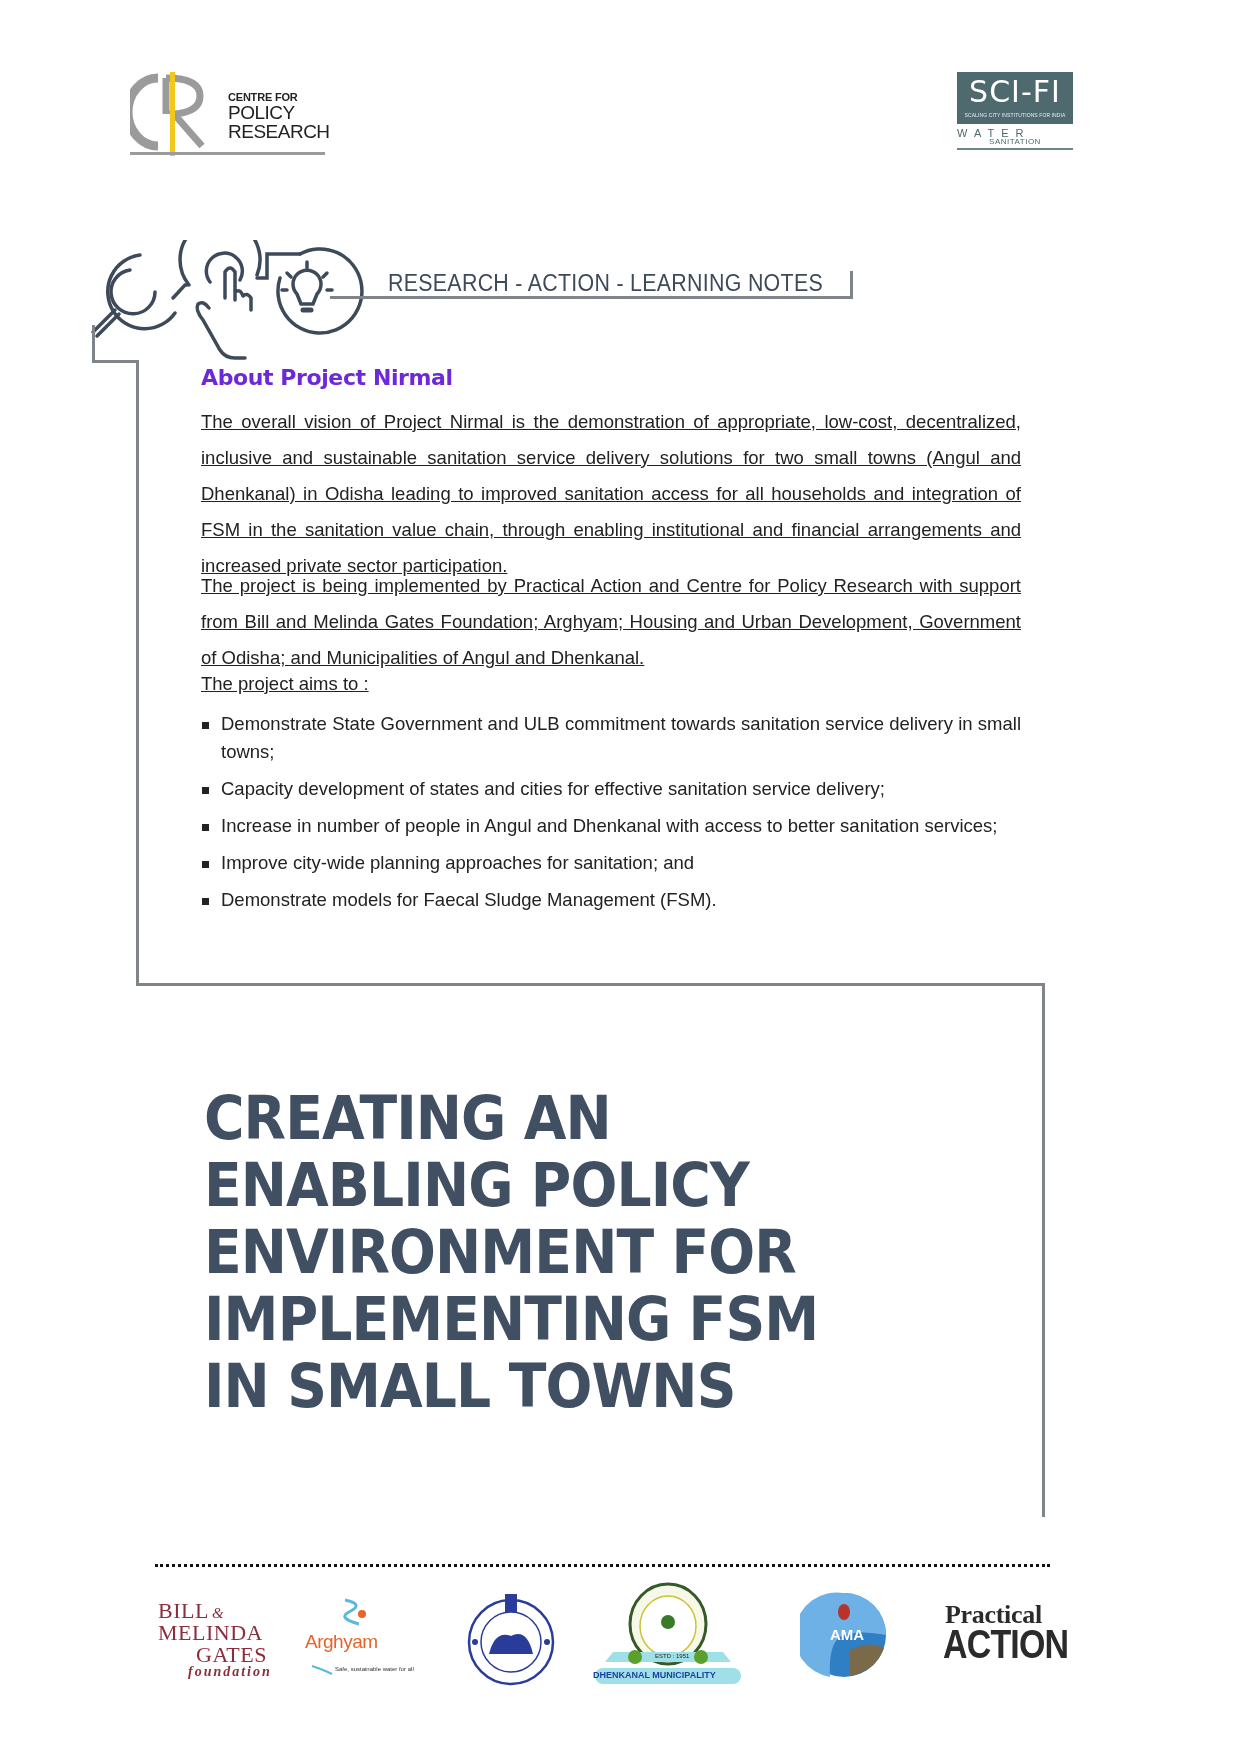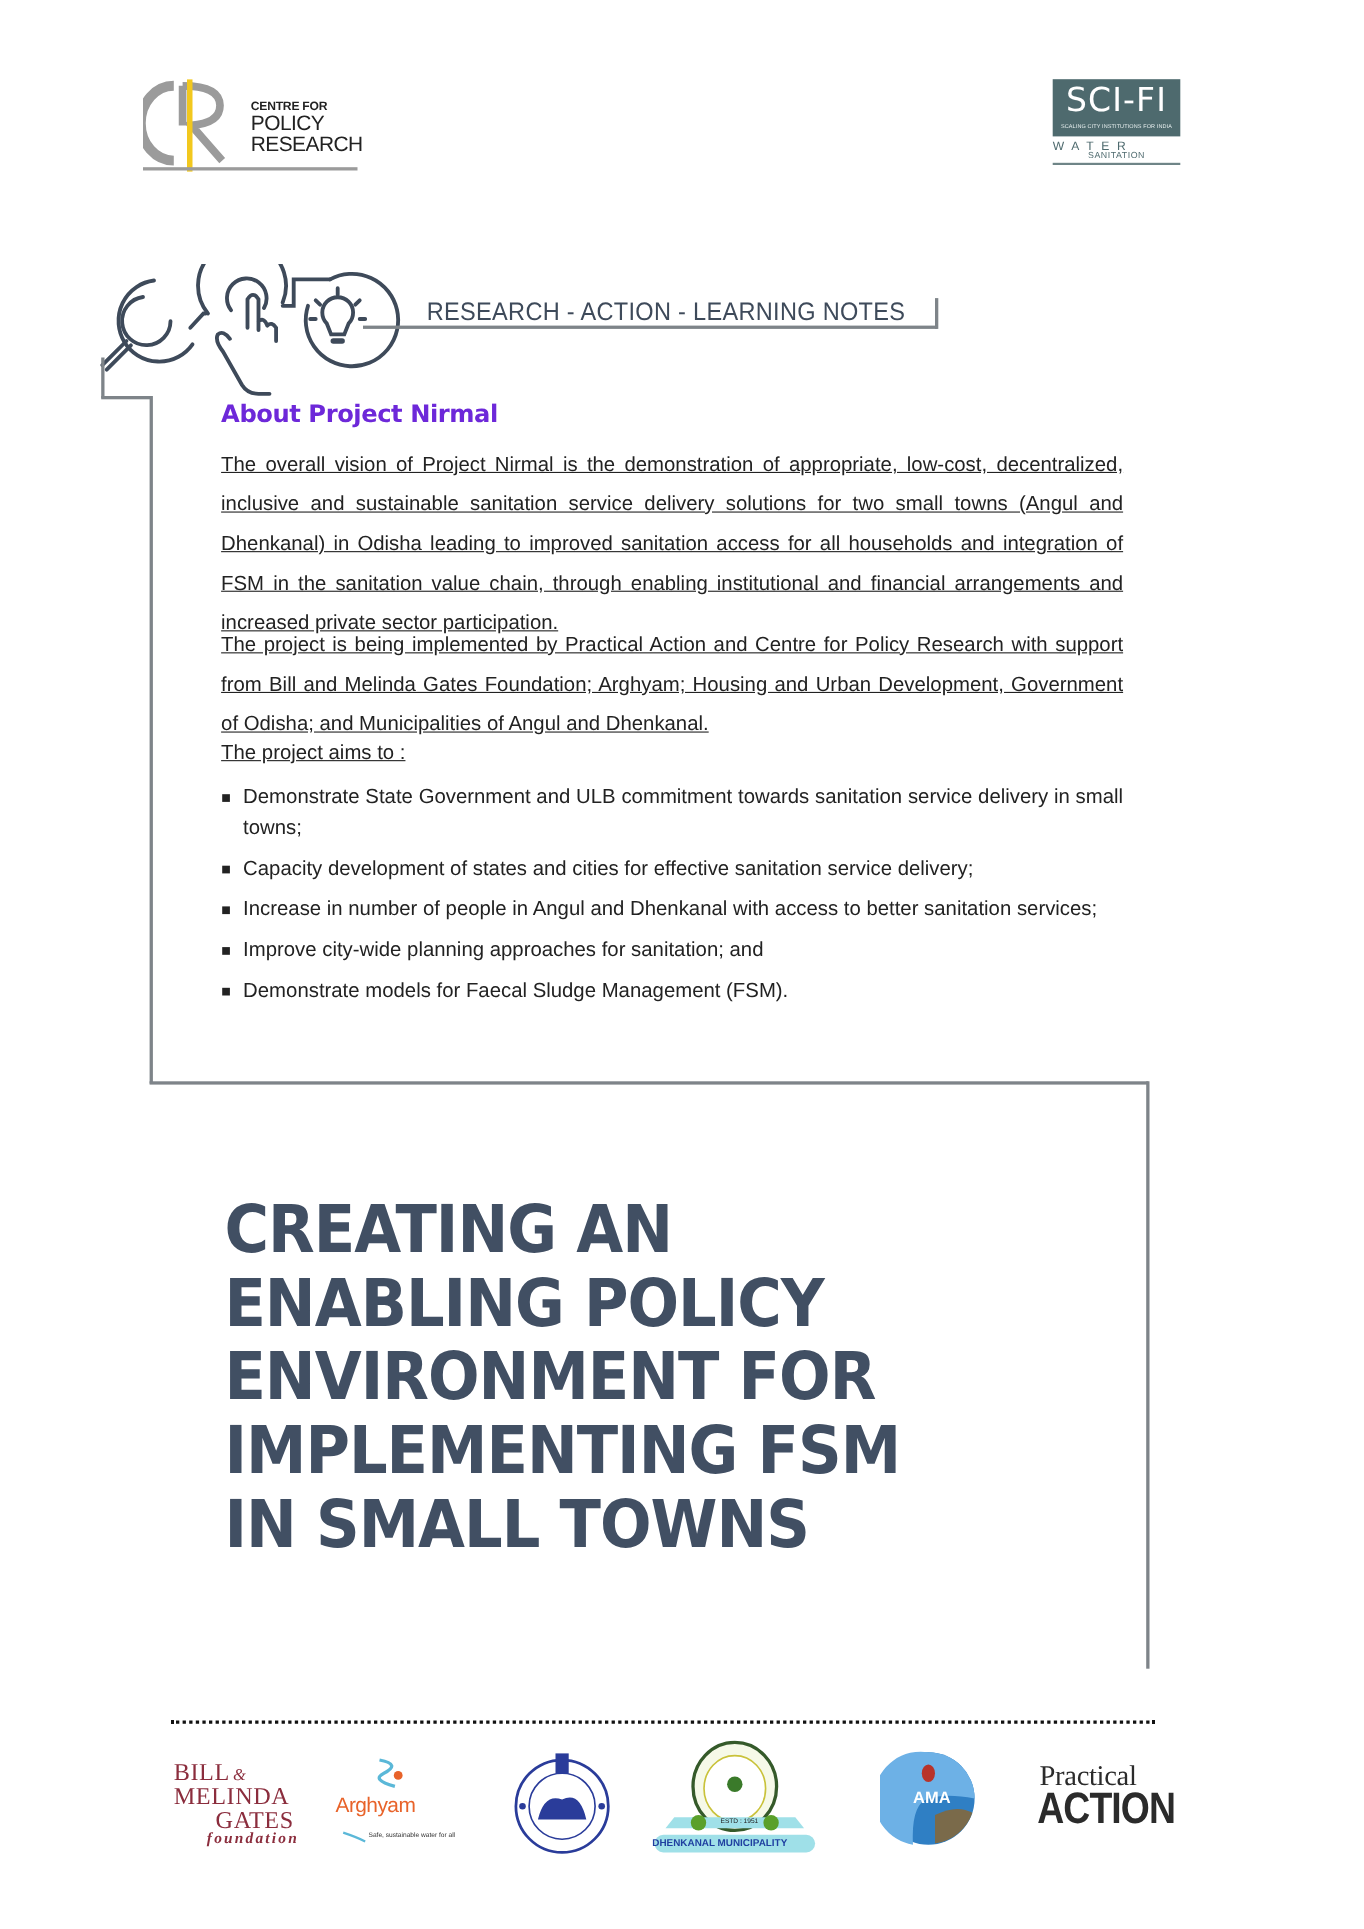--- a/index.html
+++ b/index.html
@@ -55,21 +55,21 @@
   #arghyam-logo .word { position:absolute; left:0; top:33px; font-size:19px; color:#e8632a; font-family:"Liberation Sans", sans-serif; letter-spacing:-0.5px; }
   #arghyam-logo .tag { position:absolute; left:30px; top:68px; font-size:6px; color:#333; white-space:nowrap; }
 
   
   #odisha-logo { left:465px; top:1588px; width:92px; height:98px; }
   #dhenkanal-logo { left:593px; top:1582px; width:150px; height:104px; }
   #angul-logo { left:800px; top:1590px; width:88px; height:90px; }
 
   
   #practical-logo { left:943px; top:1600px; width:110px; height:70px; color:#2b2b2b; }
-  #practical-logo .p1 { position:absolute; left:2px; top:0; font-family:"Liberation Serif", serif; font-weight:normal; font-size:26px; letter-spacing:-0.3px; }
+  #practical-logo .p1 { position:absolute; left:2px; top:0; font-family:"Liberation Serif", serif; font-weight:bold; font-size:26px; letter-spacing:-0.3px; }
   #practical-logo .p2 { position:absolute; left:0; top:22px; font-family:"Liberation Sans", sans-serif; font-weight:bold; font-size:40px; letter-spacing:-1px; transform:scaleX(0.85); transform-origin:left top; }
 </style>
 </head>
 <body>
 
 <div id="cpr-logo" class="abs">
   <svg class="abs" style="left:0;top:0" width="100" height="85">
     <path d="M28 6 A30 34 0 0 0 28 74" fill="none" stroke="#9b9b9b" stroke-width="9"></path>
     <path d="M36 6 L36 42 M36 6 Q70 6 70 24 Q70 40 44 42 L72 74" fill="none" stroke="#9b9b9b" stroke-width="7"></path>
     <rect x="40" y="0" width="5" height="84" fill="#f2c81e"></rect>

